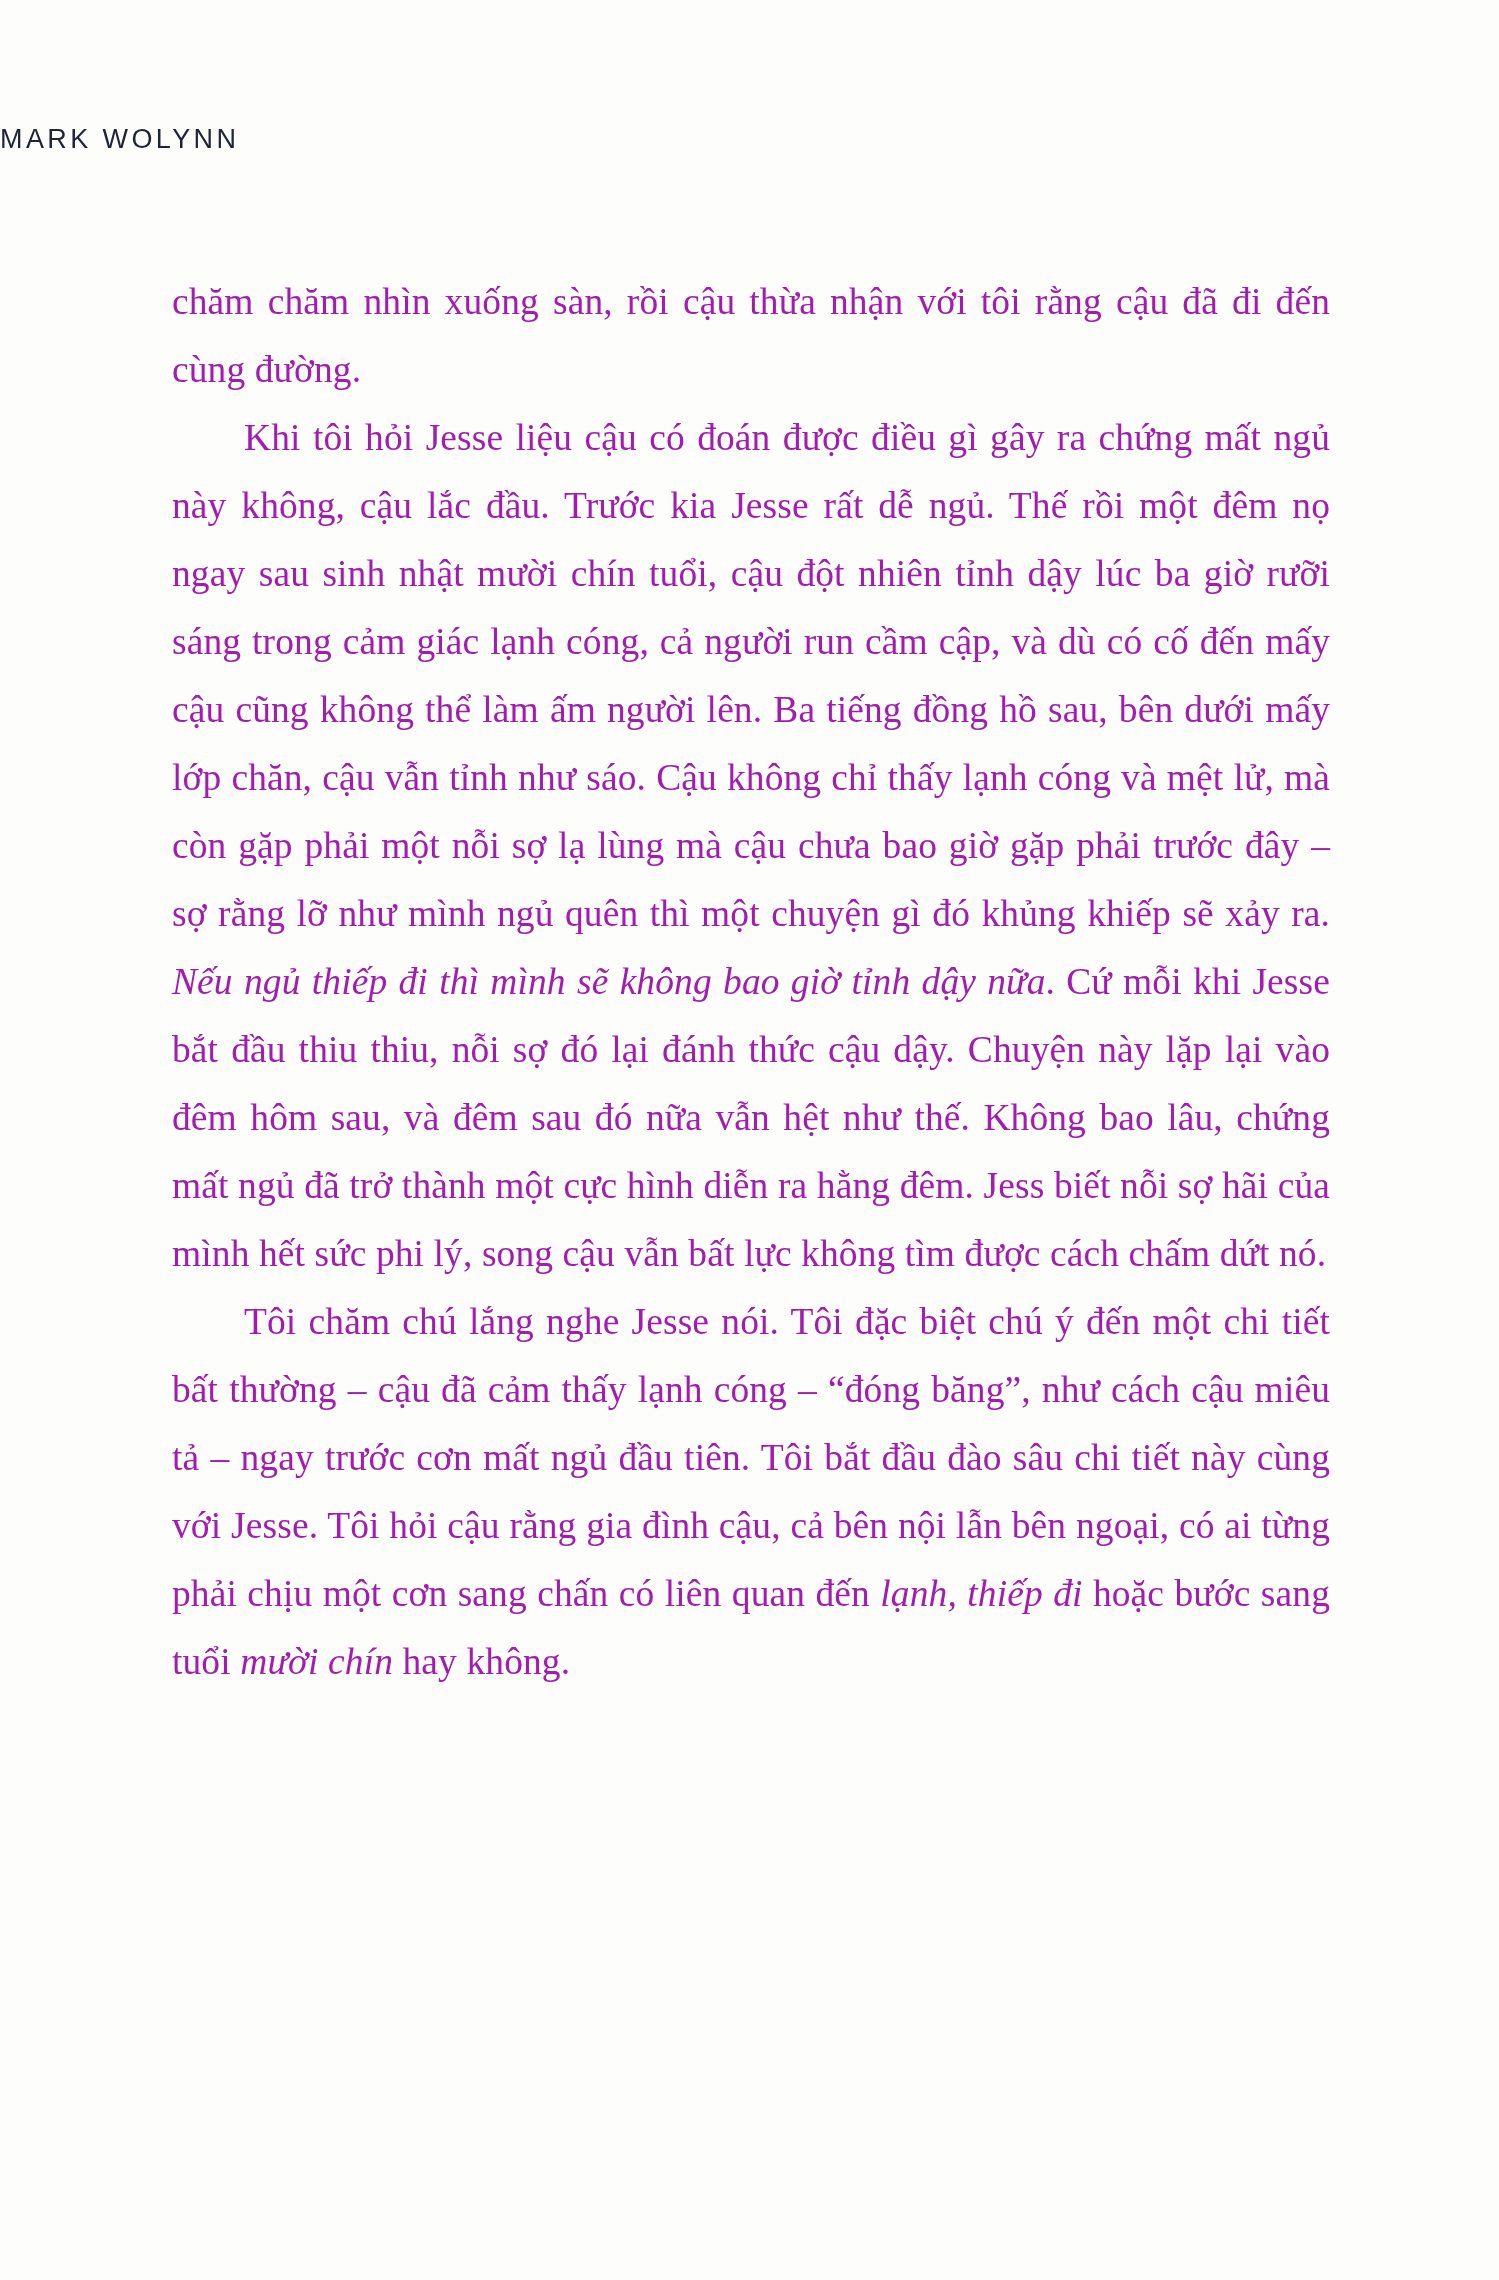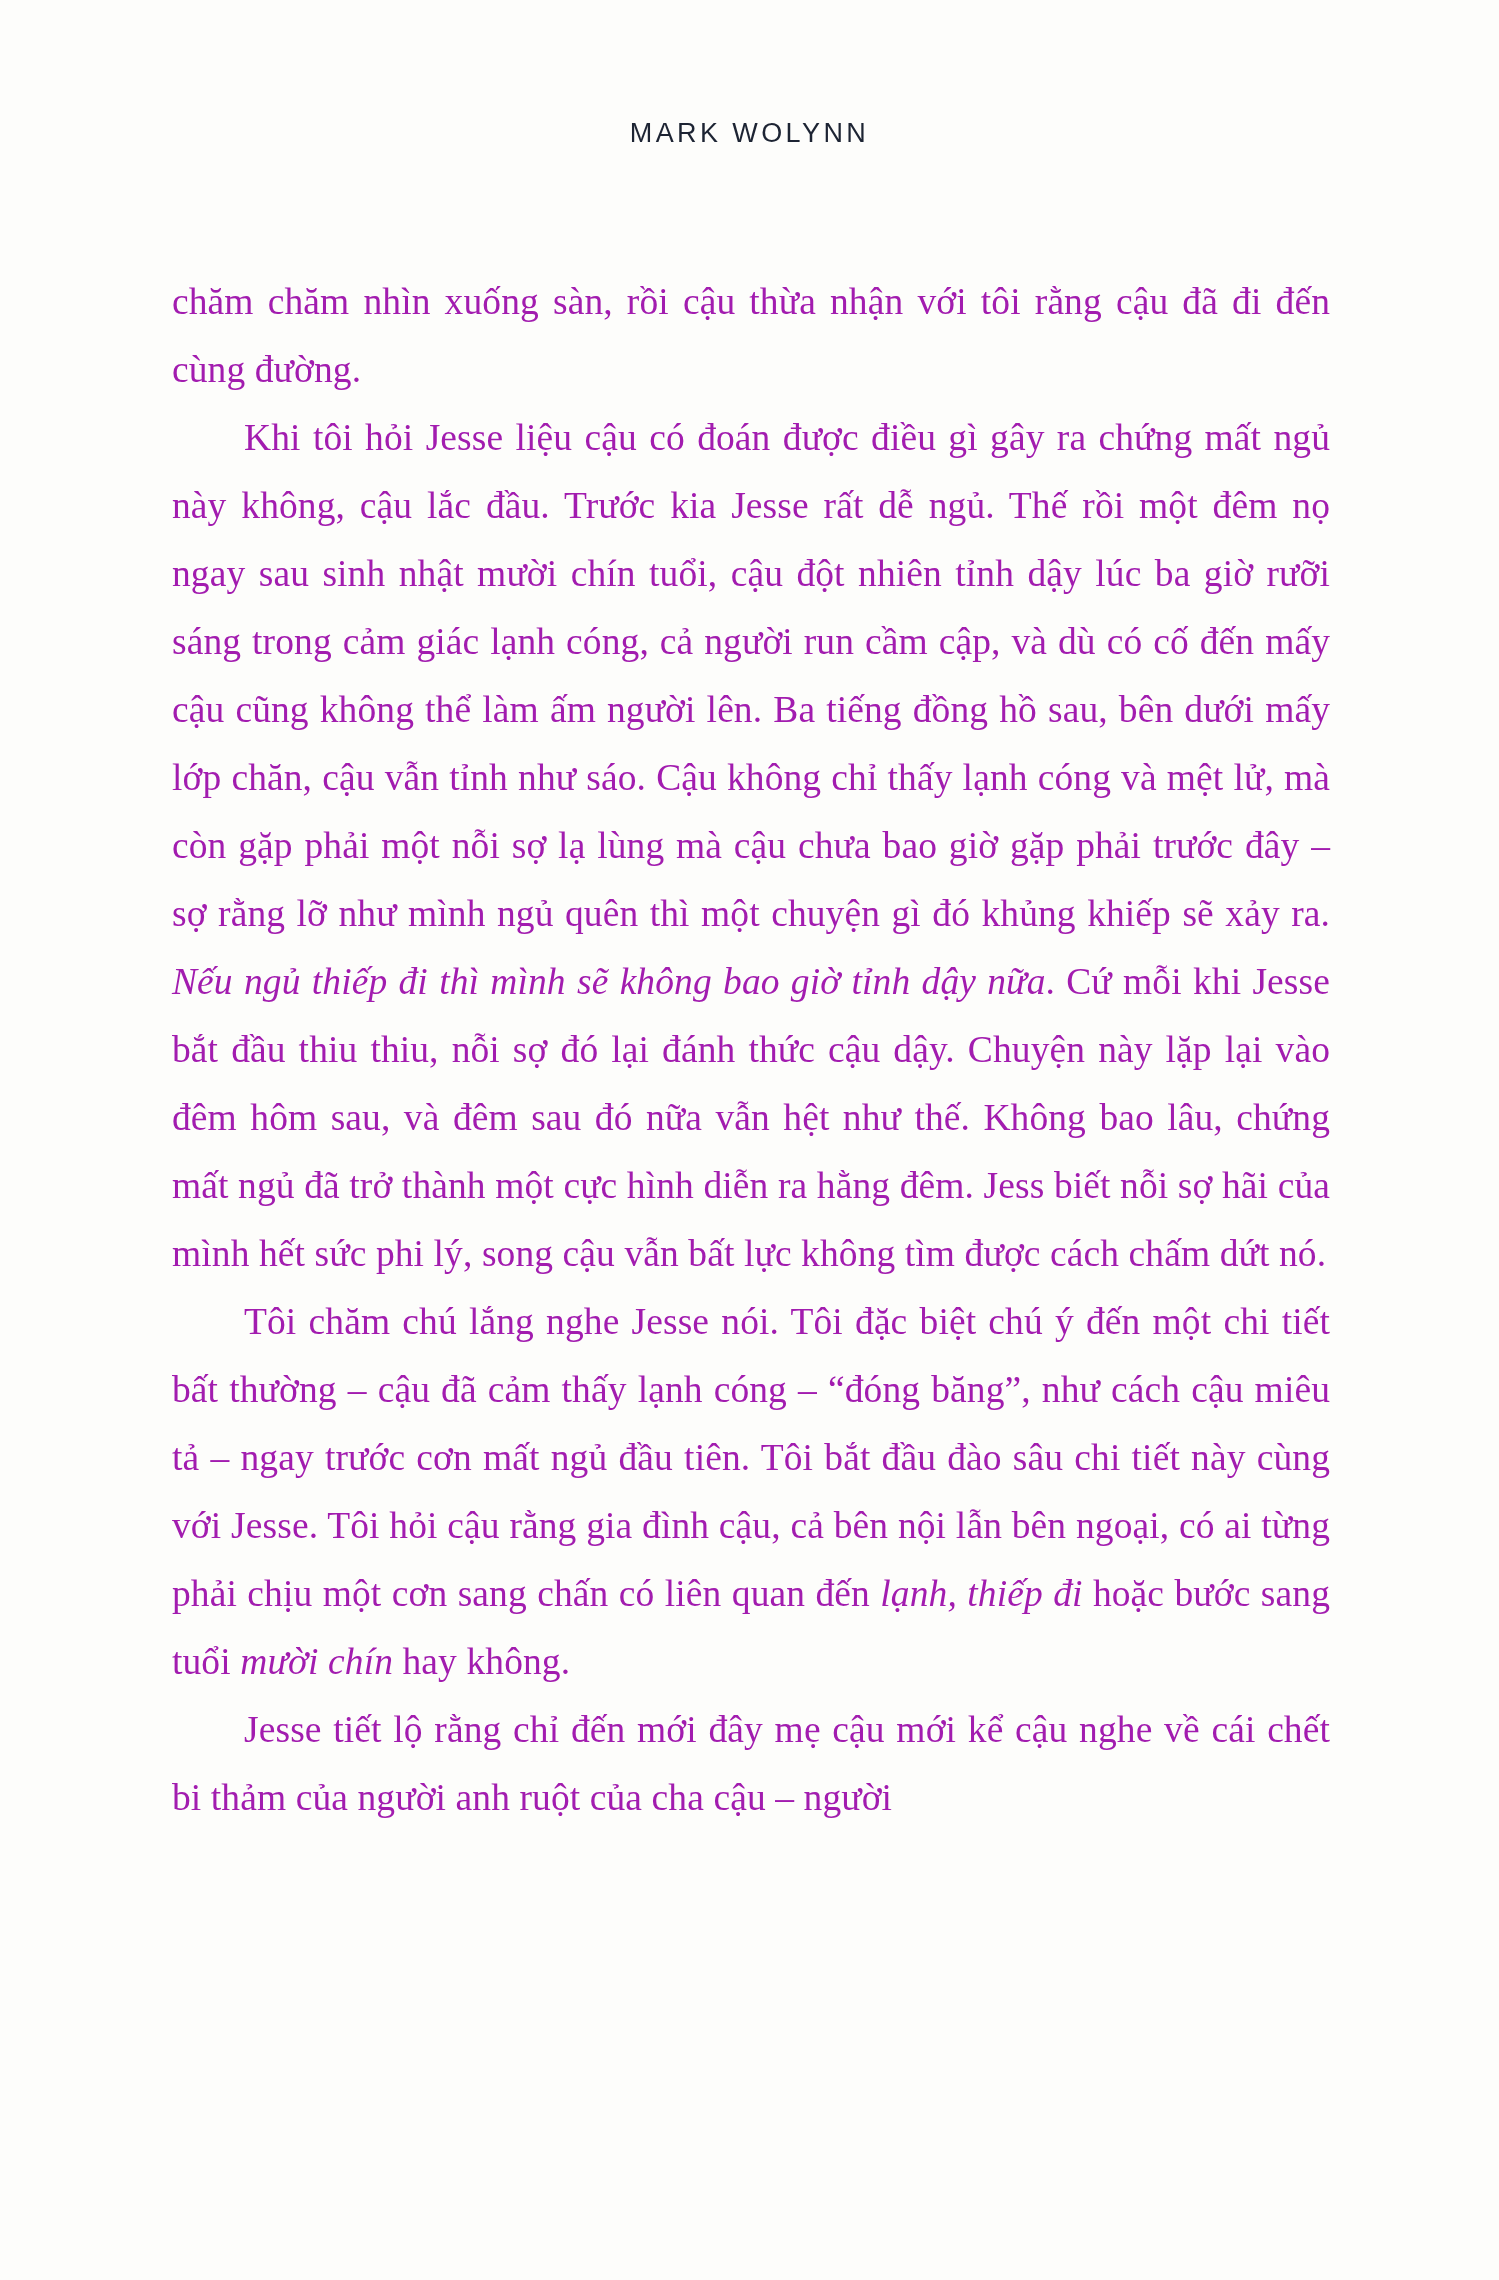--- a/index.html
+++ b/index.html
@@ -16,24 +16,23 @@
   }
   .page {
     position: relative;
     width: 1499px;
     height: 2280px;
     background: #fdfdfb;
     box-sizing: border-box;
   }
   .running-head {
     position: absolute;
-    top: 118px;
+    top: 124px;
     left: 0;
     width: 100%;
-    text-align: center;
     font-family: "Liberation Sans", sans-serif;
     font-size: 27px;
     letter-spacing: 3.4px;
     color: #1d2433;
     font-weight: 500;
   }
   .body-text {
     position: absolute;
     top: 268px;
     left: 172px;
@@ -73,17 +72,16 @@
 <body>
 
 <div class="page">
 
   <div class="running-head">MARK WOLYNN</div>
 
   <div class="body-text">
       <p><span>chăm chăm nhìn xuống sàn, rồi cậu thừa nhận với tôi rằng cậu đã đi đến cùng đường.</span></p>
       <p class="indent"><span>Khi tôi hỏi Jesse liệu cậu có đoán được điều gì gây ra chứng mất ngủ này không, cậu lắc đầu. Trước kia Jesse rất dễ ngủ. Thế rồi một đêm nọ ngay sau sinh nhật mười chín tuổi, cậu đột nhiên tỉnh dậy lúc ba giờ rưỡi sáng trong cảm giác lạnh cóng, cả người run cầm cập, và dù có cố đến mấy cậu cũng không thể làm ấm người lên. Ba tiếng đồng hồ sau, bên dưới mấy lớp chăn, cậu vẫn tỉnh như sáo. Cậu không chỉ thấy lạnh cóng và mệt lử, mà còn gặp phải một nỗi sợ lạ lùng mà cậu chưa bao giờ gặp phải trước đây – sợ rằng lỡ như mình ngủ quên thì một chuyện gì đó khủng khiếp sẽ xảy ra. </span><em>Nếu ngủ thiếp đi thì mình sẽ không bao giờ tỉnh dậy nữa</em><span>. Cứ mỗi khi Jesse bắt đầu thiu thiu, nỗi sợ đó lại đánh thức cậu dậy. Chuyện này lặp lại vào đêm hôm sau, và đêm sau đó nữa vẫn hệt như thế. Không bao lâu, chứng mất ngủ đã trở thành một cực hình diễn ra hằng đêm. Jess biết nỗi sợ hãi của mình hết sức phi lý, song cậu vẫn bất lực không tìm được cách chấm dứt nó.</span></p>
       <p class="indent"><span>Tôi chăm chú lắng nghe Jesse nói. Tôi đặc biệt chú ý đến một chi tiết bất thường – cậu đã cảm thấy lạnh cóng – “đóng băng”, như cách cậu miêu tả – ngay trước cơn mất ngủ đầu tiên. Tôi bắt đầu đào sâu chi tiết này cùng với Jesse. Tôi hỏi cậu rằng gia đình cậu, cả bên nội lẫn bên ngoại, có ai từng phải chịu một cơn sang chấn có liên quan đến </span><em>lạnh, thiếp đi</em><span> hoặc bước sang tuổi </span><em>mười chín</em><span> hay không.</span></p>
-      <p class="indent"><span>Jesse tiết lộ rằng chỉ đến mới đây mẹ cậu mới kể cậu nghe về cái chết bi thảm của người anh ruột của cha cậu – người</span></p>
     </div>
 
 
 </div>
 
 </body></html>

